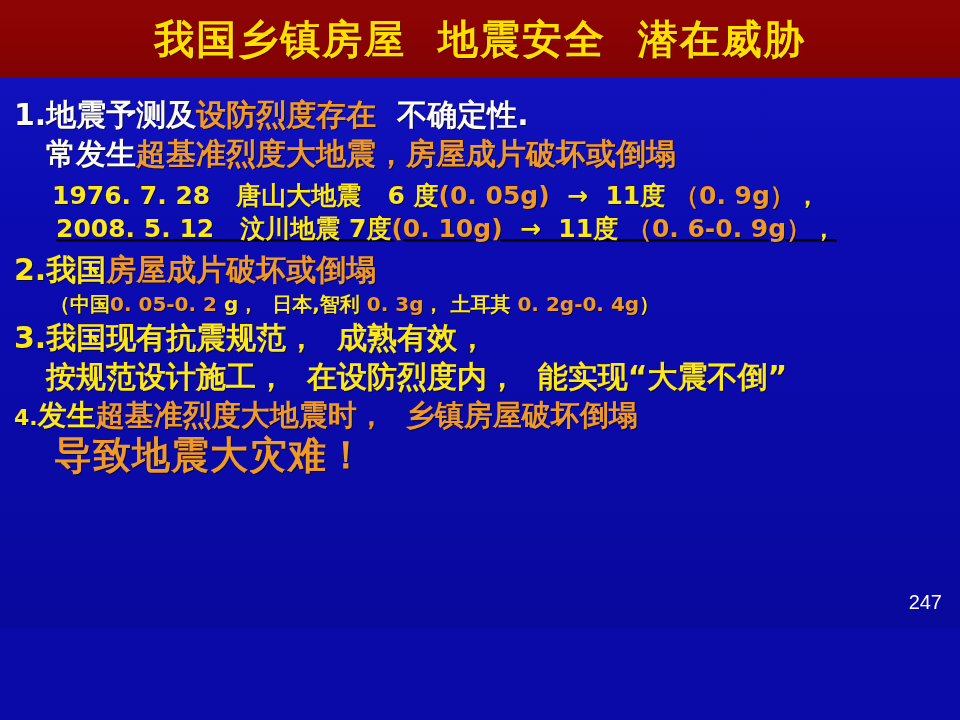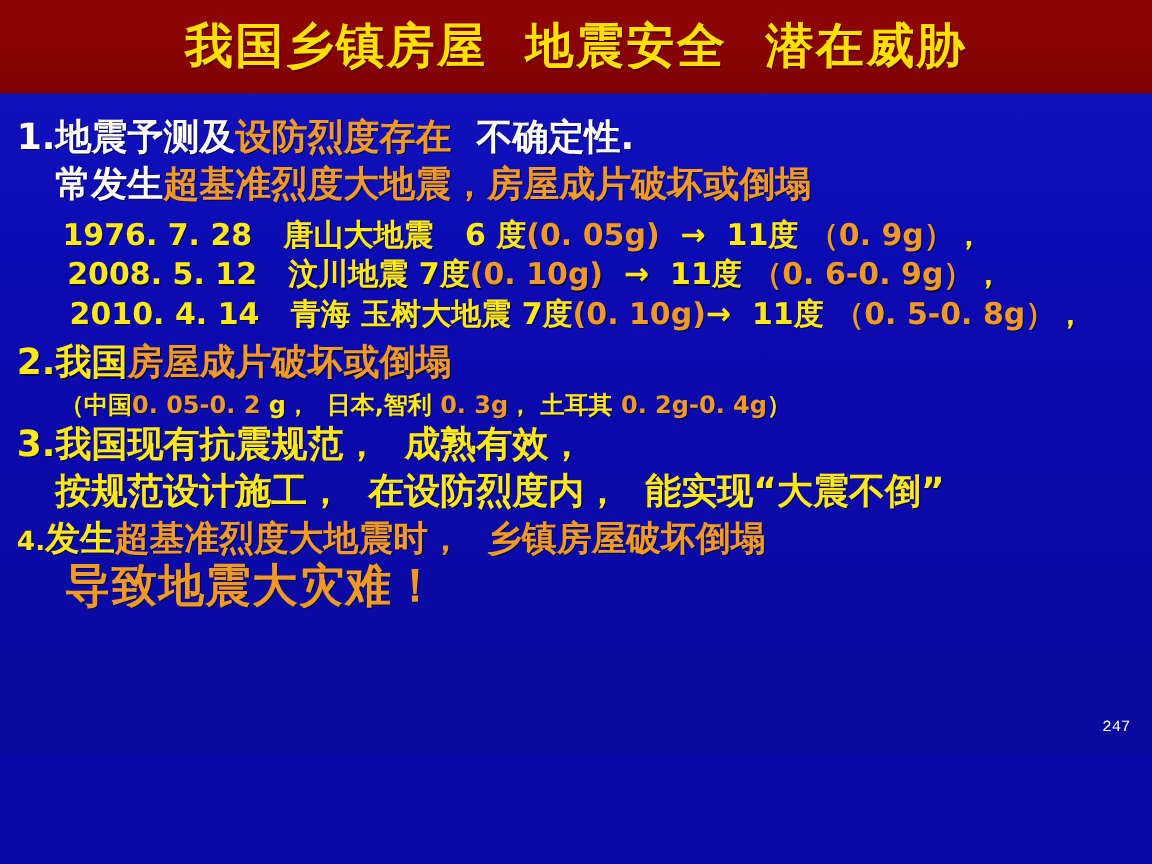--- a/index.html
+++ b/index.html
@@ -74,21 +74,21 @@
     margin: 0 0 9px 0;
   }
   .l-main.indent { padding-left: 32px; }
 
   .l-quake {
     font-size: 25px;
     font-weight: bold;
     margin: 0 0 8px 0;
     padding-left: 38px;
   }
-  .l-quake.p2 { padding-left: 42px; }
+  .l-quake.p2 { padding-left: 42px; text-decoration: underline; }
   .l-quake.p3 { padding-left: 44px; }
   .l-quake.p4 { padding-left: 52px; }
   .l-quake.p5 { padding-left: 40px; }
 
   .l-sub {
     font-size: 20px;
     font-weight: bold;
     margin: 0 0 9px 0;
     padding-left: 36px;
   }
@@ -113,22 +113,22 @@
 
   
   .arrow { color: #ffe818; }
 
   
   .page-num {
     position: absolute;
     right: 18px;
     bottom: 16px;
     color: #ffffff;
-    font-family: Liberation Mono, monospace;
-    font-size: 13px;
+    font-family: Liberation Sans, sans-serif;
+    font-size: 20px;
     line-height: 1;
   }
 </style>
 </head>
 <body>
 
 <div class="slide">
 
   <div class="banner">
     <div class="banner-title">我国乡镇房屋  地震安全  潜在威胁</div>
@@ -139,21 +139,20 @@
     <div class="line l-main"><span class="w">1.</span><span class="w">地震予测及</span><span class="o">设防烈度存在</span><span class="w">  不确定性.</span></div>
 
     <div class="line l-main indent"><span class="w">常发生</span><span class="o">超基准烈度大地震，房屋成片破坏或倒塌</span></div>
 
     <div class="gap-a"></div>
 
     <div class="line l-quake"><span class="y">1976. 7. 28</span><span class="y">   </span><span class="y">唐山大地震</span><span class="y">   </span><span class="y">6 度</span><span class="o">(0. 05g)</span><span class="arrow">  </span><span class="arrow">→</span><span class="y">  </span><span class="y">11度</span><span class="y"> </span><span class="o">（0. 9g）</span><span class="y">，</span></div>
 
     <div class="line l-quake p2"><span class="y">2008. 5. 12</span><span class="y">   </span><span class="y">汶川地震</span><span class="y"> </span><span class="y">7度</span><span class="o">(0. 10g)</span><span class="arrow">  </span><span class="arrow">→</span><span class="y">  </span><span class="y">11度</span><span class="y"> </span><span class="o">（0. 6-0. 9g）</span><span class="y">，</span></div>
 
-    <div class="line l-quake p3"><span class="y">2010. 4. 14</span><span class="y">   </span><span class="y">青海 玉树大地震</span><span class="y"> </span><span class="y">7度</span><span class="o">(0. 10g)</span><span class="arrow">→</span><span class="y">  </span><span class="y">11度</span><span class="y"> </span><span class="o">（0. 5-0. 8g）</span><span class="y">，</span></div>
 
 
 
     <div class="gap-b"></div>
 
     <div class="line l-main"><span class="y">2.</span><span class="y">我国</span><span class="o">房屋成片破坏或倒塌</span></div>
 
     <div class="line l-sub"><span class="y">（中国</span><span class="o">0. 05-0. 2</span><span class="y"> g，</span><span class="y">  </span><span class="y">日本,智利</span><span class="o"> 0. 3g</span><span class="y">，</span><span class="y"> </span><span class="y">土耳其</span><span class="o"> 0. 2g-0. 4g</span><span class="y">）</span></div>
 
     <div class="line l-main"><span class="y">3.</span><span class="y">我国现有抗震规范，  成熟有效，</span></div>

